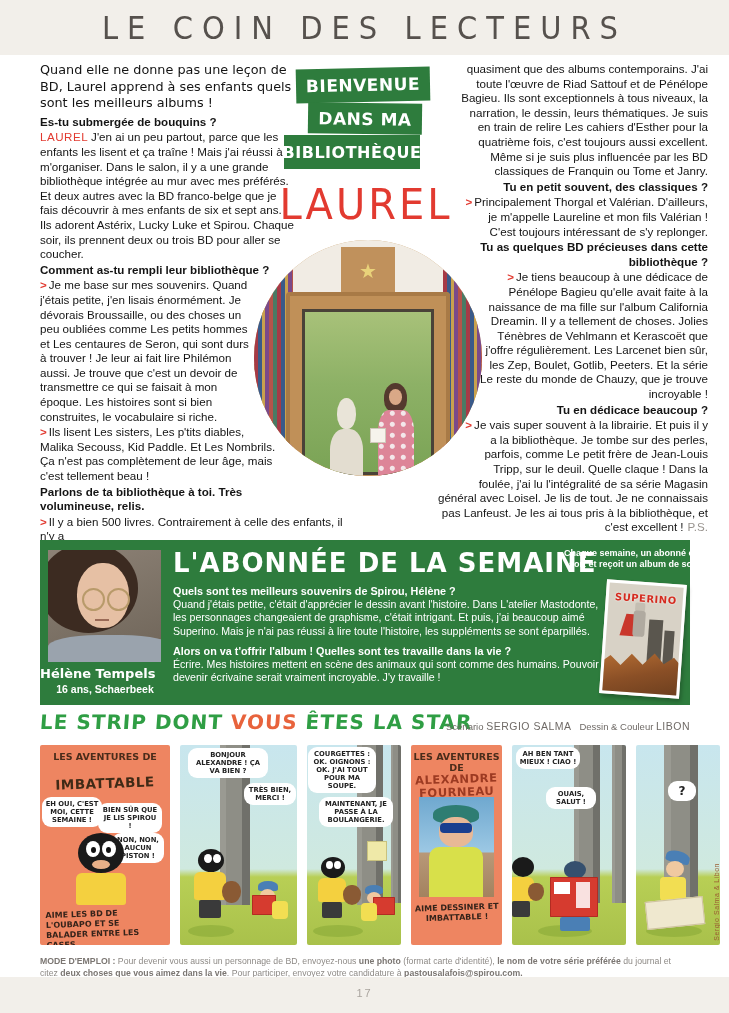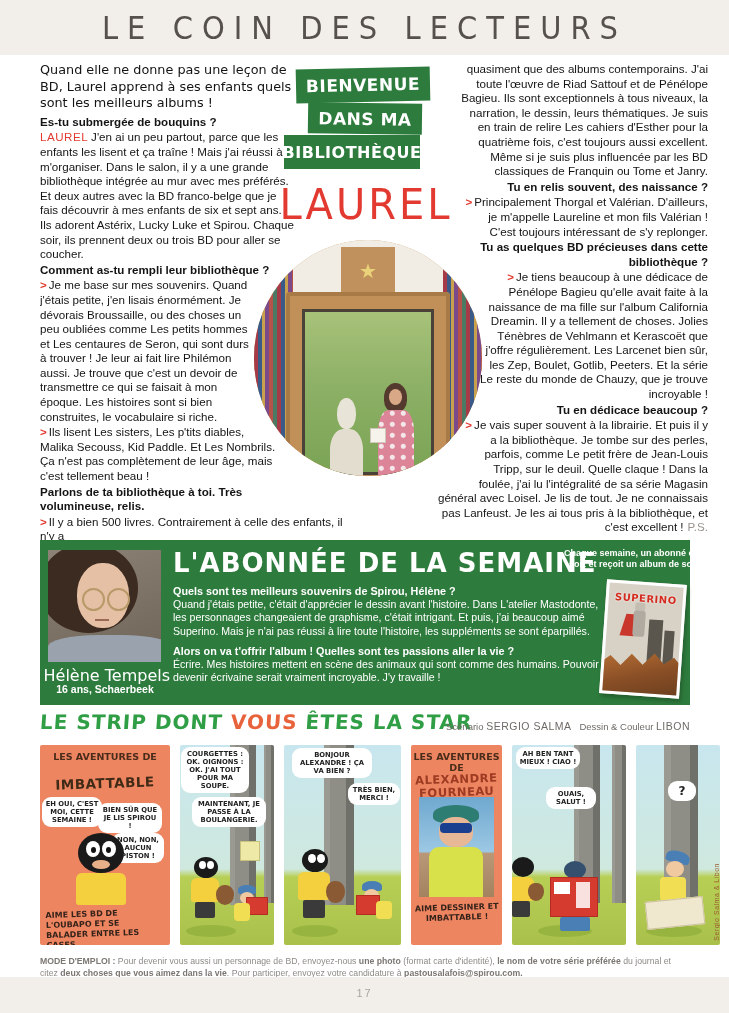--- a/index.html
+++ b/index.html
@@ -71,22 +71,22 @@
   
   .abonnee{position:absolute;left:40px;top:540px;width:650px;height:165px;background:#2e7c3d;color:#fff;}
   .ab-photo{position:absolute;left:8px;top:10px;width:113px;height:112px;overflow:hidden;
             background:linear-gradient(160deg,#8d8276 0%,#6e6458 100%);}
   .ab-hair{position:absolute;left:-8%;top:-6%;width:88%;height:80%;border-radius:50%;background:#3c2b21;}
   .ab-face{position:absolute;left:26%;top:12%;width:46%;height:58%;border-radius:48%;background:#e6c0a4;}
   .ab-glass{position:absolute;top:34%;width:17%;height:17%;border:2px solid #b89a6a;border-radius:50%;}
   .ab-g1{left:30%;} .ab-g2{left:52%;}
   .ab-mouth{position:absolute;left:42%;top:62%;width:12%;height:2px;background:#9a6a56;}
   .ab-jacket{position:absolute;left:0;bottom:-2%;width:110%;height:26%;background:#9aa3ad;border-radius:40% 40% 0 0;}
-  .ab-name{position:absolute;left:0;top:126px;width:130px;text-align:right;font-weight:normal;
-           font-size:16px;font-family:"DejaVu Sans",sans-serif;}
+  .ab-name{position:absolute;left:0;top:126px;width:130px;text-align:left;font-weight:bold;
+           font-size:13px;font-family:"DejaVu Sans",sans-serif;}
   .ab-info{position:absolute;left:0;top:143px;width:130px;text-align:center;font-size:10.5px;font-weight:bold;}
   .ab-main{position:absolute;left:133px;top:8px;width:426px;}
   .ab-title{font-family:"DejaVu Sans",sans-serif;font-weight:bold;font-size:26px;letter-spacing:1px;}
   .ab-q{font-weight:bold;font-size:10.8px;line-height:13.2px;margin-top:7px;}
   .ab-a{font-size:10.6px;line-height:13.2px;}
   .ab-note{position:absolute;left:520px;top:8px;width:175px;font-size:9px;line-height:11px;
            text-align:center;font-weight:bold;}
   .ab-album{position:absolute;left:563px;top:42px;width:74px;height:108px;background:#d8d2c6;
             border:3px solid #fff;transform:rotate(4deg);overflow:hidden;box-shadow:2px 3px 4px rgba(0,0,0,.25);}
   .al-title{position:absolute;left:0;top:8px;width:100%;text-align:center;color:#d42b1f;
@@ -176,21 +176,21 @@
     <p class="p-a"><span class="prefix">&gt;</span><span>Je me base sur mes souvenirs. Quand j'étais petite, j'en lisais énormément. Je dévorais Broussaille, ou des choses un peu oubliées comme Les petits hommes et Les centaures de Seron, qui sont durs à trouver ! Je leur ai fait lire Philémon aussi. Je trouve que c'est un devoir de transmettre ce qui se faisait à mon époque. Les histoires sont si bien construites, le vocabulaire si riche.</span></p>
     <p class="p-a"><span class="prefix">&gt;</span><span>Ils lisent Les sisters, Les p'tits diables, Malika Secouss, Kid Paddle. Et Les Nombrils. Ça n'est pas complètement de leur âge, mais c'est tellement beau !</span></p>
     <p class="p-q">Parlons de ta bibliothèque à toi. Très volumineuse, relis.</p>
     <p class="p-a"><span class="prefix">&gt;</span><span>Il y a bien 500 livres. Contrairement à celle des enfants, il n'y a</span></p>
   </div>
 
   <div class="col col-right">
     <div class="fl-rect-r"></div>
     <div class="fl-ell-r"></div>
     <p class="p-a">quasiment que des albums contemporains. J'ai toute l'œuvre de Riad Sattouf et de Pénélope Bagieu. Ils sont exceptionnels à tous niveaux, la narration, le dessin, leurs thématiques. Je suis en train de relire Les cahiers d'Esther pour la quatrième fois, c'est toujours aussi excellent. Même si je suis plus influencée par les BD classiques de Franquin ou Tome et Janry.</p>
-    <p class="p-q">Tu en relis souvent, des naissance ?</p>
+    <p class="p-q">Tu en petit souvent, des classiques ?</p>
     <p class="p-a"><span class="prefix">&gt;</span><span>Principalement Thorgal et Valérian. D'ailleurs, je m'appelle Laureline et mon fils Valérian ! C'est toujours intéressant de s'y replonger.</span></p>
     <p class="p-q">Tu as quelques BD précieuses dans cette bibliothèque ?</p>
     <p class="p-a"><span class="prefix">&gt;</span><span>Je tiens beaucoup à une dédicace de Pénélope Bagieu qu'elle avait faite à la naissance de ma fille sur l'album California Dreamin. Il y a tellement de choses. Jolies Ténèbres de Vehlmann et Kerascoët que j'offre régulièrement. Les Larcenet bien sûr, les Zep, Boulet, Gotlib, Peeters. Et la série Le reste du monde de Chauzy, que je trouve incroyable !</span></p>
     <p class="p-q">Tu en dédicace beaucoup ?</p>
     <p class="p-a"><span class="prefix">&gt;</span><span>Je vais super souvent à la librairie. Et puis il y a la bibliothèque. Je tombe sur des perles, parfois, comme Le petit frère de Jean-Louis Tripp, sur le deuil. Quelle claque ! Dans la foulée, j'ai lu l'intégralité de sa série Magasin général avec Loisel. Je lis de tout. Je ne connaissais pas Lanfeust. Je les ai tous pris à la bibliothèque, et c'est excellent !</span><span class="ps">P.S.</span></p>
   </div>
 
   <div class="badge-line bl1">BIENVENUE</div>
   <div class="badge-line bl2">DANS MA</div>
   <div class="badge-line bl3">BIBLIOTHÈQUE</div>
@@ -226,21 +226,21 @@
       <div class="ab-glass ab-g2"></div>
       <div class="ab-mouth"></div>
       <div class="ab-jacket"></div>
     </div>
     <div class="ab-name">Hélène Tempels</div>
     <div class="ab-info">16 ans, Schaerbeek</div>
     <div class="ab-main">
       <div class="ab-title">L'ABONNÉE DE LA SEMAINE</div>
       <div class="ab-q">Quels sont tes meilleurs souvenirs de Spirou, Hélène ?</div>
       <div class="ab-a">Quand j'étais petite, c'était d'apprécier le dessin avant l'histoire. Dans L'atelier Mastodonte, les personnages changeaient de graphisme, c'était intrigant. Et puis, j'ai beaucoup aimé Superino. Mais je n'ai pas réussi à lire toute l'histoire, les suppléments se sont éparpillés.</div>
-      <div class="ab-q">Alors on va t'offrir l'album ! Quelles sont tes passions aller la vie ?</div>
+      <div class="ab-q">Alors on va t'offrir l'album ! Quelles sont tes travaille dans la vie ?</div>
       <div class="ab-a">Écrire. Mes histoires mettent en scène des animaux qui sont comme des humains. Pouvoir devenir écrivaine serait vraiment incroyable. J'y travaille !</div>
     </div>
     <div class="ab-note">Chaque semaine, un abonné est tiré au sort et reçoit un album de son choix.</div>
     <div class="ab-album">
       <div class="al-title">SUPERINO</div>
       <div class="al-bld al-b1"></div>
       <div class="al-bld al-b2"></div>
       <div class="al-cape"></div>
       <div class="al-robot-head"></div>
       <div class="al-robot"></div>
@@ -268,20 +268,41 @@
           </div>
         <div class="eye" style="left:34px;top:8px;width:14px;height:16px;">
             <div class="pupil" style="left:4px;top:6px;width:5px;height:6px;"></div>
           </div>
         <div class="mouth-skin" style="left:24px;top:27px;width:18px;height:9px;"></div>
         <div class="body-yel" style="left:8px;top:40px;width:50px;height:32px;"></div>
       </div>
       <div class="pt-caption" style="left:6px;top:164px;width:118px;">AIME LES BD DE L'OUBAPO ET SE BALADER ENTRE LES CASES.</div>
     </div>
 
+    <div class="panel pw3 panel-scene">
+      <div class="trunk" style="left:40px;width:30px;height:160px;"></div>
+      <div class="bubble" style="left:8px;top:3px;width:74px;">BONJOUR ALEXANDRE ! ÇA VA BIEN ?</div>
+      <div class="bubble" style="left:64px;top:38px;width:46px;">TRÈS BIEN, MERCI !</div>
+      <div class="grass-shadow" style="left:8px;width:46px;"></div>
+      <div class="char" style="left:6px;top:104px;width:56px;height:88px;">
+        <div class="head-blk" style="left:12px;top:0;width:26px;height:23px;"></div>
+        <div class="eye" style="left:18px;top:5px;width:8px;height:9px;"></div>
+        <div class="eye" style="left:27px;top:5px;width:8px;height:9px;"></div>
+        <div class="body-yel" style="left:8px;top:23px;width:32px;height:28px;"></div>
+        <div class="legs" style="left:13px;top:51px;width:22px;height:18px;"></div>
+        <div class="sack" style="left:36px;top:32px;width:19px;height:22px;"></div>
+      </div>
+      <div class="char" style="left:70px;top:136px;width:44px;height:56px;">
+        <div class="kid-cap" style="left:8px;top:0;width:20px;height:10px;"></div>
+        <div class="kid-face" style="left:10px;top:8px;width:15px;height:13px;"></div>
+        <div class="red-book" style="left:2px;top:14px;width:24px;height:20px;"></div>
+        <div class="kid-shirt" style="left:22px;top:20px;width:16px;height:18px;"></div>
+      </div>
+    </div>
+
     <div class="panel pw2 panel-scene">
       <div class="trunk" style="left:50px;width:26px;height:160px;"></div>
       <div class="trunk" style="left:84px;width:10px;height:158px;"></div>
       <div class="sign" style="left:60px;top:96px;width:18px;height:18px;"></div>
       <div class="bubble" style="left:1px;top:2px;width:62px;">COURGETTES : OK. OIGNONS : OK. J'AI TOUT POUR MA SOUPE.</div>
       <div class="bubble" style="left:12px;top:52px;width:68px;">MAINTENANT, JE PASSE À LA BOULANGERIE.</div>
       <div class="grass-shadow" style="left:6px;width:50px;"></div>
       <div class="char" style="left:6px;top:112px;width:50px;height:80px;">
         <div class="head-blk" style="left:8px;top:0;width:24px;height:21px;"></div>
         <div class="eye" style="left:13px;top:4px;width:7px;height:8px;"></div>
@@ -291,41 +312,20 @@
         <div class="sack" style="left:30px;top:28px;width:18px;height:20px;"></div>
       </div>
       <div class="char" style="left:52px;top:140px;width:40px;height:52px;">
         <div class="kid-cap" style="left:6px;top:0;width:18px;height:9px;"></div>
         <div class="kid-face" style="left:8px;top:7px;width:14px;height:12px;"></div>
         <div class="red-book" style="left:14px;top:12px;width:22px;height:18px;"></div>
         <div class="kid-shirt" style="left:2px;top:18px;width:16px;height:18px;"></div>
       </div>
     </div>
 
-    <div class="panel pw3 panel-scene">
-      <div class="trunk" style="left:40px;width:30px;height:160px;"></div>
-      <div class="bubble" style="left:8px;top:3px;width:74px;">BONJOUR ALEXANDRE ! ÇA VA BIEN ?</div>
-      <div class="bubble" style="left:64px;top:38px;width:46px;">TRÈS BIEN, MERCI !</div>
-      <div class="grass-shadow" style="left:8px;width:46px;"></div>
-      <div class="char" style="left:6px;top:104px;width:56px;height:88px;">
-        <div class="head-blk" style="left:12px;top:0;width:26px;height:23px;"></div>
-        <div class="eye" style="left:18px;top:5px;width:8px;height:9px;"></div>
-        <div class="eye" style="left:27px;top:5px;width:8px;height:9px;"></div>
-        <div class="body-yel" style="left:8px;top:23px;width:32px;height:28px;"></div>
-        <div class="legs" style="left:13px;top:51px;width:22px;height:18px;"></div>
-        <div class="sack" style="left:36px;top:32px;width:19px;height:22px;"></div>
-      </div>
-      <div class="char" style="left:70px;top:136px;width:44px;height:56px;">
-        <div class="kid-cap" style="left:8px;top:0;width:20px;height:10px;"></div>
-        <div class="kid-face" style="left:10px;top:8px;width:15px;height:13px;"></div>
-        <div class="red-book" style="left:2px;top:14px;width:24px;height:20px;"></div>
-        <div class="kid-shirt" style="left:22px;top:20px;width:16px;height:18px;"></div>
-      </div>
-    </div>
-
     <div class="panel pw4 panel-orange">
       <div class="pt-top">LES AVENTURES DE</div>
       <div class="pt-name pt-name-4">ALEXANDRE FOURNEAU</div>
       <div class="photo4">
         <div class="p4-cap"></div>
         <div class="p4-face"></div>
         <div class="p4-glasses"></div>
         <div class="p4-shirt"></div>
       </div>
       <div class="pt-caption" style="left:4px;top:158px;width:84px;text-align:center;">AIME DESSINER ET IMBATTABLE !</div>

